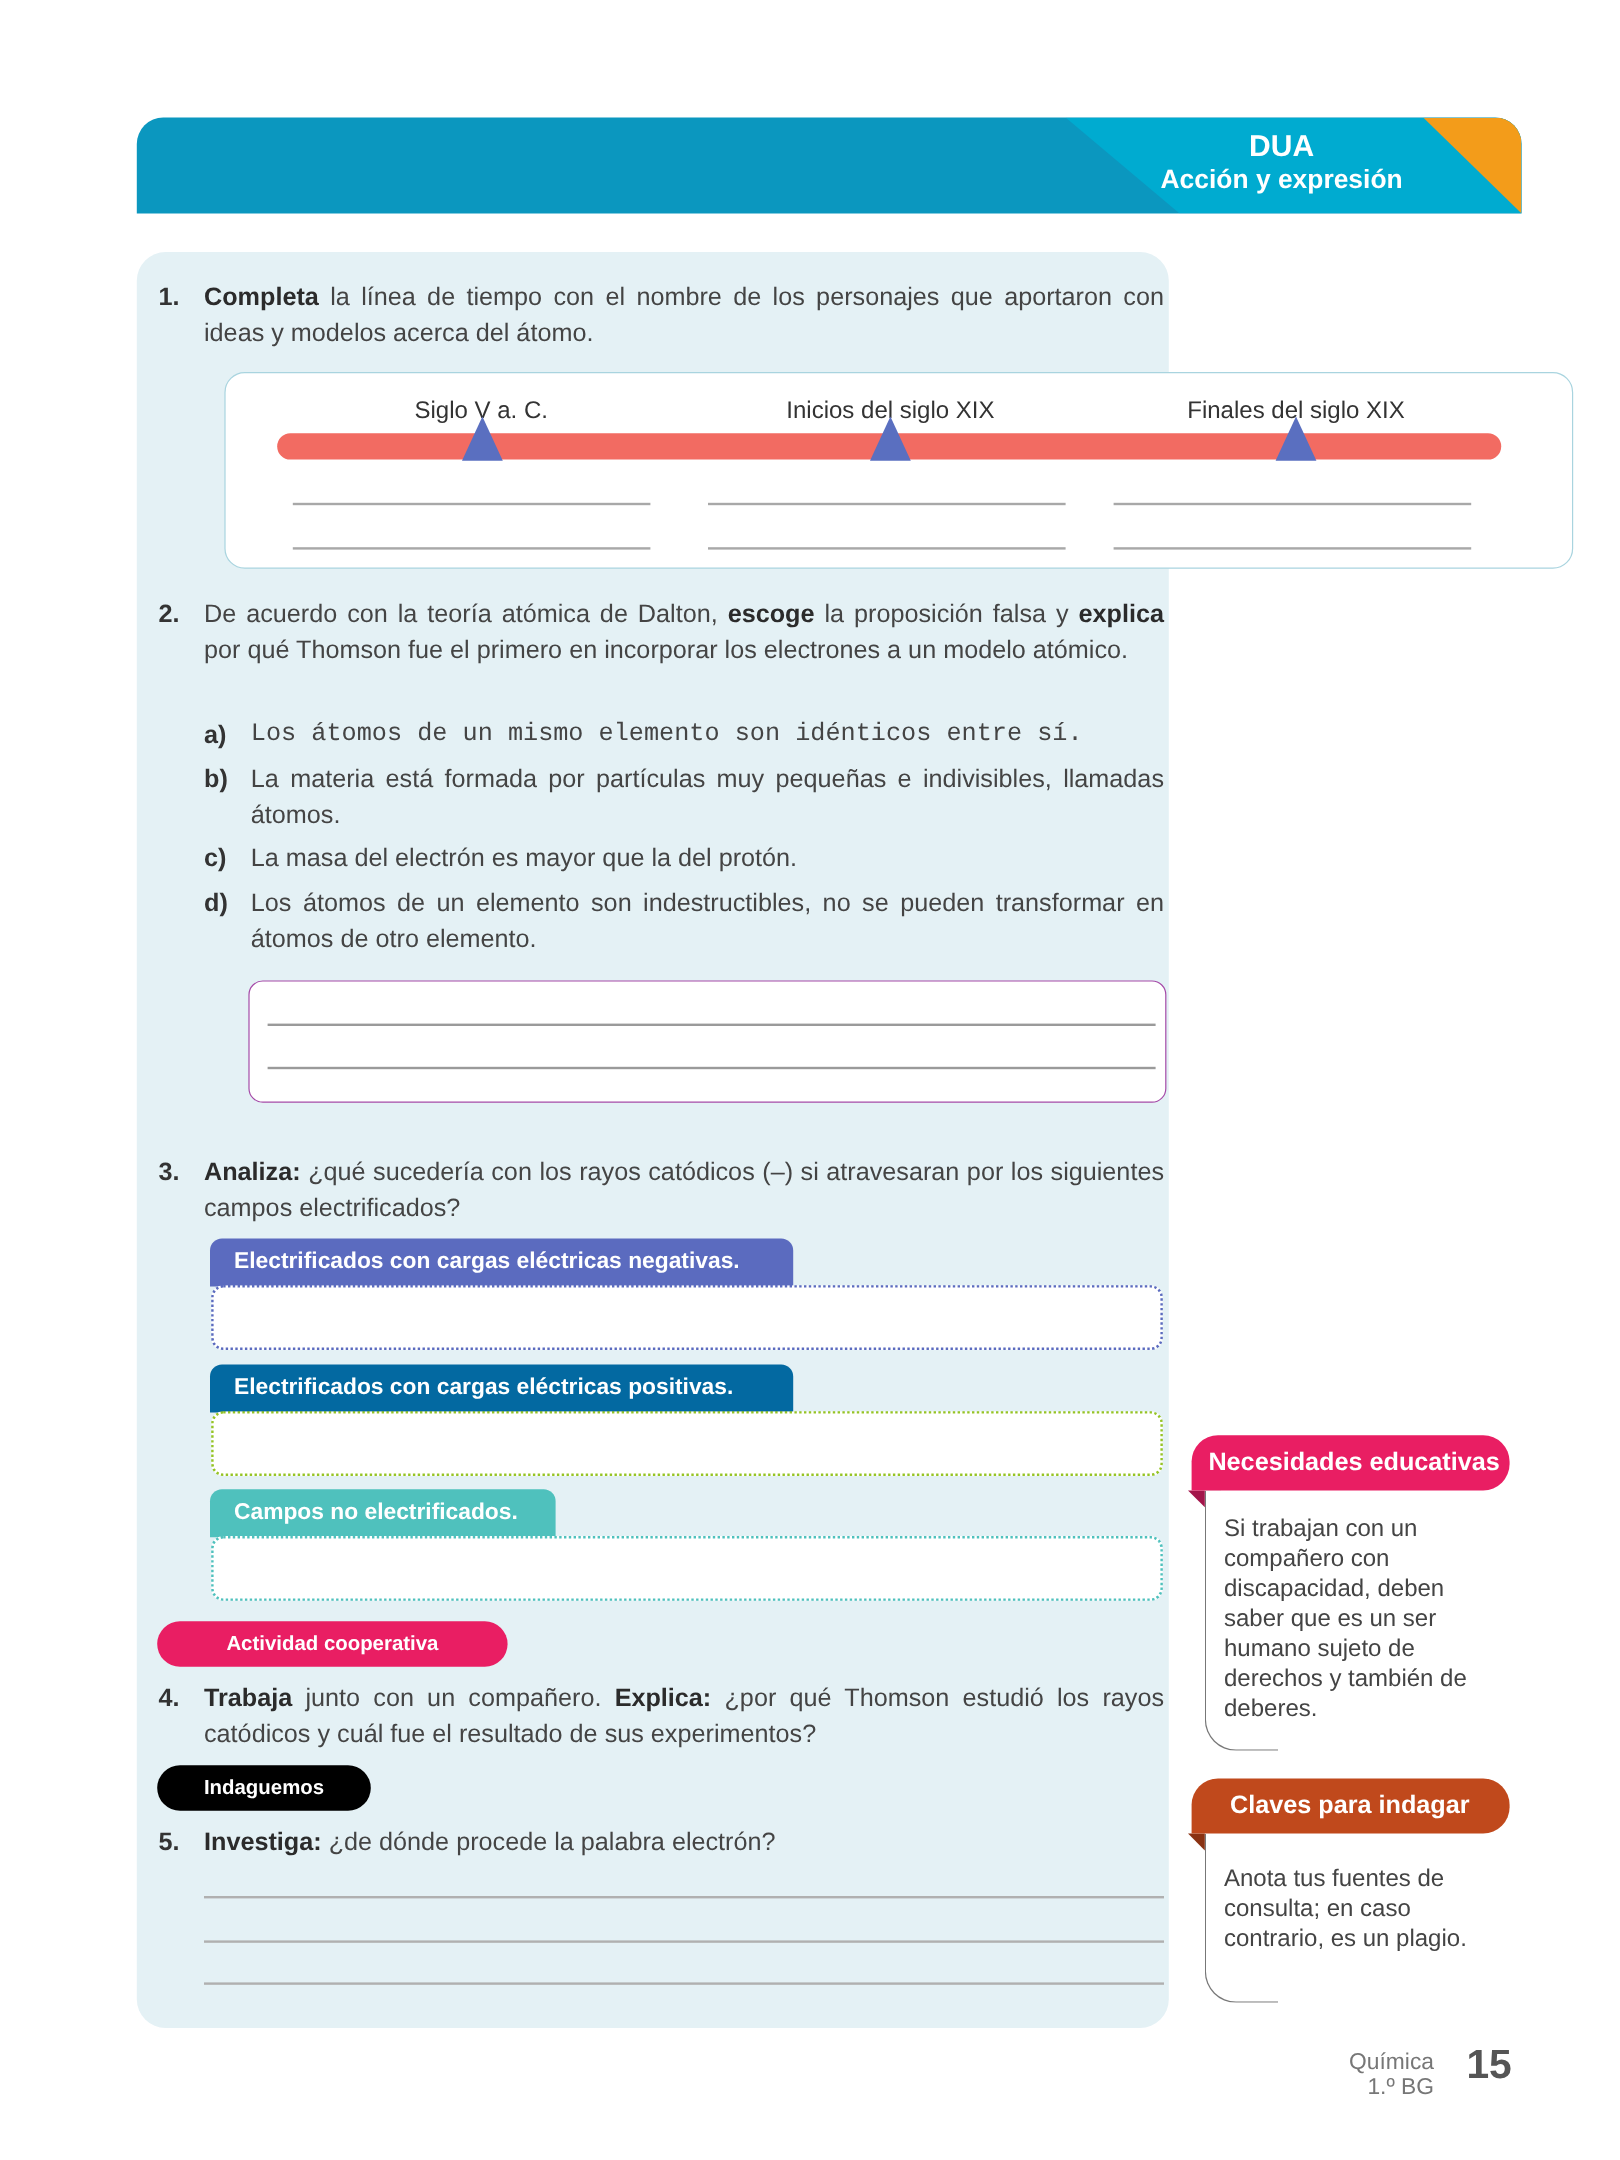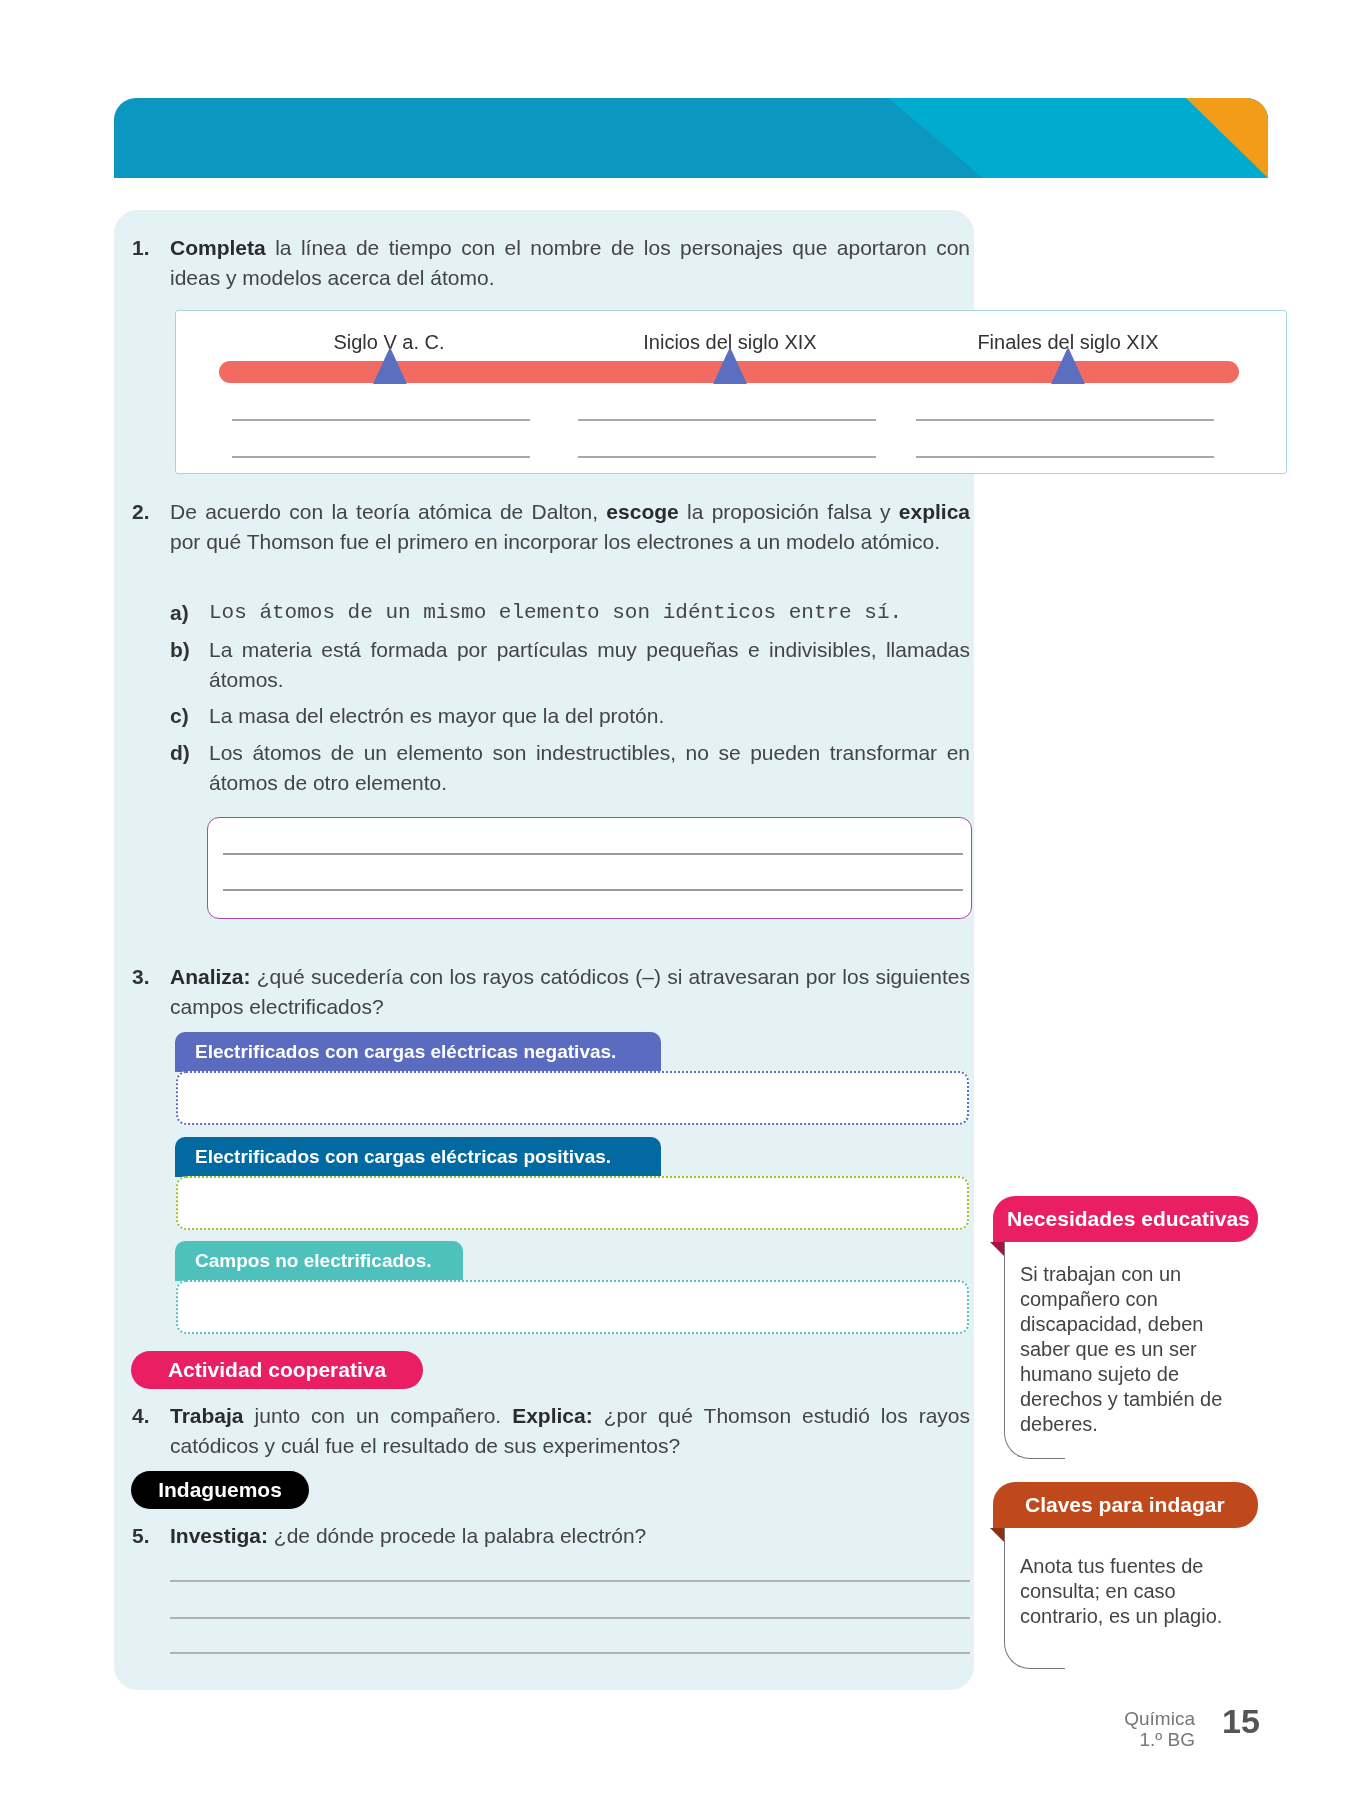--- a/index.html
+++ b/index.html
@@ -20,58 +20,62 @@
   .header .dua .l2 { font-size:22px; line-height:28px; }
 
   
   .panel { left:114px; top:210px; width:860px; height:1480px; background:#e4f1f5; border-radius:24px; }
 
   .qnum { position:absolute; font-weight:bold; font-size:21px; color:#333; }
   .qtext { position:absolute; font-size:21px; line-height:30px; color:#444; text-align:justify; }
   .qtext b { color:#2b2b2b; }
 
   
-  .timeline-box { left:175px; top:310px; width:1110px; height:162px; background:#fff; border:1.5px solid #a9d4df; border-radius:3px; }
+  .timeline-box { left:187px; top:310px; width:1110px; height:162px; background:#fff; border:1.5px solid #a9d4df; border-radius:17px;padding-left:12px; }
   .tl-label { position:absolute; font-size:20px; color:#333; top:20px; white-space:nowrap; transform:translateX(-50%); }
   .tl-bar { position:absolute; left:43px; top:50px; width:1020px; height:22px; background:#f26b62; border-radius:11px; }
   .tl-tri { position:absolute; top:36px; width:0; height:0; border-left:17px solid transparent; border-right:17px solid transparent; border-bottom:37px solid #5a6fc0; transform:translateX(-50%); }
   .tl-line { position:absolute; height:2px; background:#a8a8a8; width:298px; }
 
   
   .opt-letter { position:absolute; font-weight:bold; font-size:21px; color:#333; }
   .opt-text { position:absolute; font-size:21px; line-height:30px; color:#444; text-align:justify; }
 
   .answer-box { left:207px; top:817px; width:763px; height:100px; background:#fff; border:1.5px solid #a54ba8; border-radius:12px; }
   .answer-line { position:absolute; left:15px; right:8px; height:2px; background:#9a9a9a; }
 
   
   .tab { position:absolute; left:175px; height:40px; border-radius:10px 10px 0 0; color:#fff; font-weight:bold;
          font-size:19px; line-height:40px; padding-left:20px; box-sizing:border-box; }
   .field { position:absolute; left:176px; width:793px; height:54px; background:#fff; border-radius:10px; border:2px dotted; box-sizing:border-box; }
 
-  .pill { position:absolute; color:#fff; font-weight:bold; font-size:21px; border-radius:20px; text-align:center; line-height:38px; height:38px; }
+  .pill { position:absolute; color:#fff; font-weight:bold; font-size:17px; border-radius:20px; text-align:center; line-height:38px; height:38px; }
 
   .blank-line { position:absolute; left:170px; width:800px; height:2px; background:#b0b0b0; }
 
   
   .side-head { position:absolute; color:#fff; font-weight:bold; font-size:21px; height:46px; line-height:46px;
                border-radius:22px 22px 22px 0; padding-left:14px; box-sizing:border-box; }
   .side-fold { position:absolute; width:0; height:0; border-top:14px solid; border-left:14px solid transparent; }
   .side-body { position:absolute; border-left:1.5px solid #777; border-bottom:1.5px solid #777; border-radius:0 0 0 26px; }
   .side-text { position:absolute; font-size:20px; line-height:25px; color:#444; }
 
   .footer-subject { position:absolute; right:155px; top:1708px; text-align:right; font-size:19px; color:#777; line-height:21px; }
   .footer-page { position:absolute; left:1222px; top:1702px; font-size:34px; font-weight:bold; color:#555; }
 </style>
 </head>
 <body>
 
 <div class="abs header">
   <div class="dua-bg"></div>
   <div class="dua-corner"></div>
+  <div class="dua">
+    <div class="l1">DUA</div>
+    <div class="l2">Acción y expresión</div>
+  </div>
 </div>
 
 <div class="abs panel"></div>
 
 <div class="qnum" style="left:132px;top:236px;">1.</div>
 <div class="qtext" style="left:170px;top:233px;width:800px;">
   <b>Completa</b><span> la línea de tiempo con el nombre de los personajes que aportaron con ideas y modelos acerca del átomo.</span>
 </div>
 
 <div class="abs timeline-box">

